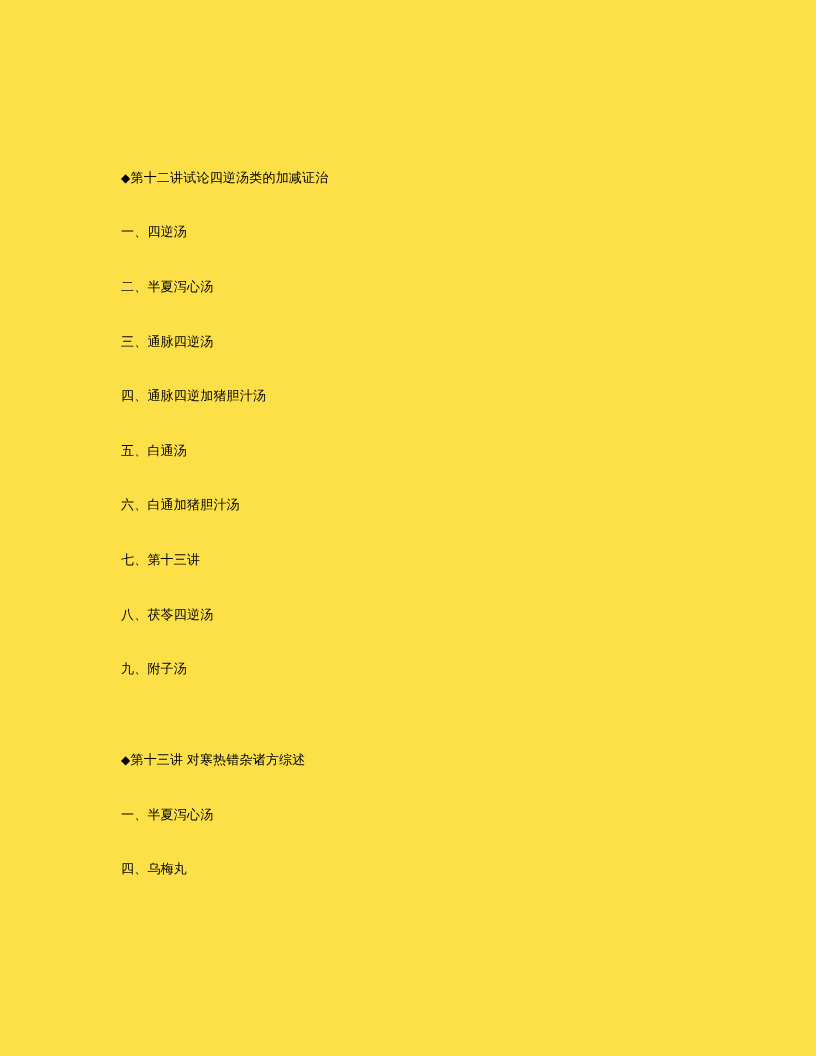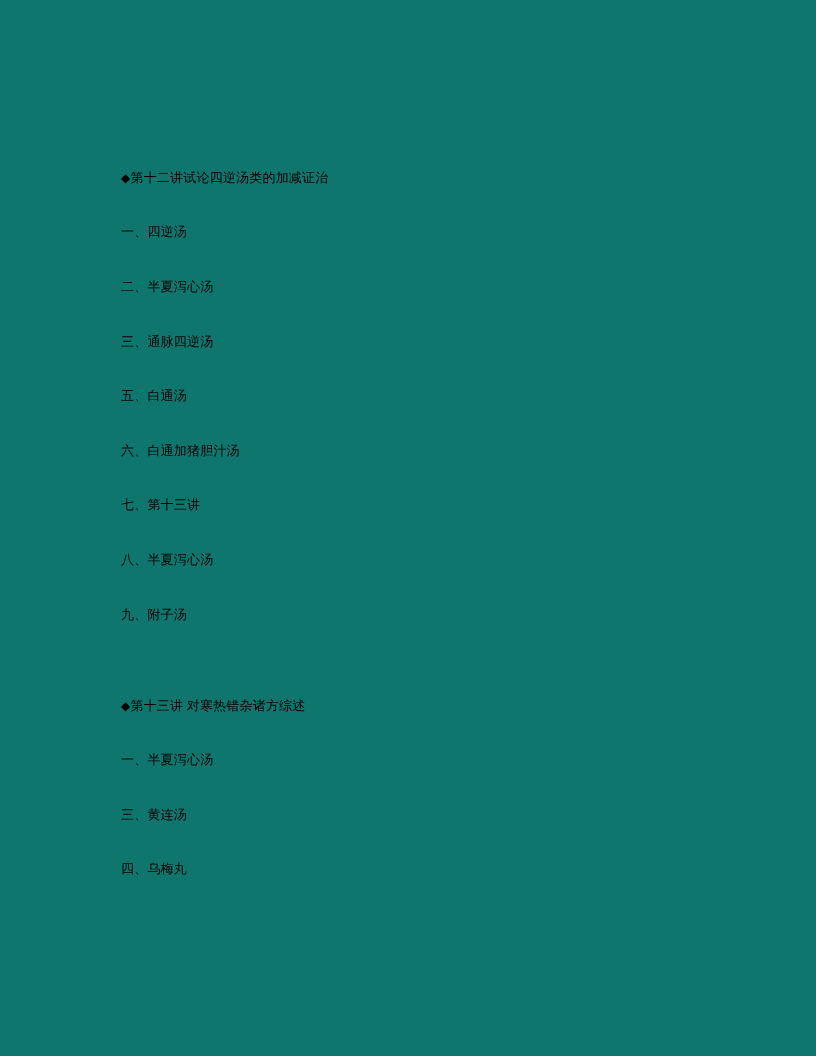--- a/index.html
+++ b/index.html
@@ -4,21 +4,21 @@
 <style>
   html, body {
     margin: 0;
     padding: 0;
     background: #ffffff;
   }
   .page {
     position: relative;
     width: 816px;
     height: 1056px;
-    background: #0f766e;
+    background: #fde047;
     overflow: hidden;
     font-family: "Liberation Serif", "DejaVu Serif", serif;
     color: #000000;
   }
   .content {
     position: absolute;
     left: 121px;
     top: 96px;
     font-size: 13px;
     line-height: 18.2px;
@@ -36,30 +36,30 @@
 <body>
 
 <div class="page">
   <div class="content">
 
     
     <div class="line heading"><span class="bullet">◆</span><span>第十二讲试论四逆汤类的加减证治</span></div>
     <div class="line">一、四逆汤</div>
     <div class="line">二、半夏泻心汤</div>
     <div class="line">三、通脉四逆汤</div>
+    <div class="line">四、通脉四逆加猪胆汁汤</div>
     <div class="line">五、白通汤</div>
     <div class="line">六、白通加猪胆汁汤</div>
     <div class="line">七、第十三讲</div>
-    <div class="line">八、半夏泻心汤</div>
+    <div class="line">八、茯苓四逆汤</div>
     <div class="line">九、附子汤</div>
 
     
     <div class="line heading"><span class="bullet">◆</span><span>第十三讲 对寒热错杂诸方综述</span></div>
     <div class="line">一、半夏泻心汤</div>
-    <div class="line">三、黄连汤</div>
     <div class="line">四、乌梅丸</div>
     
 
     
     
     
     
     
     
     

